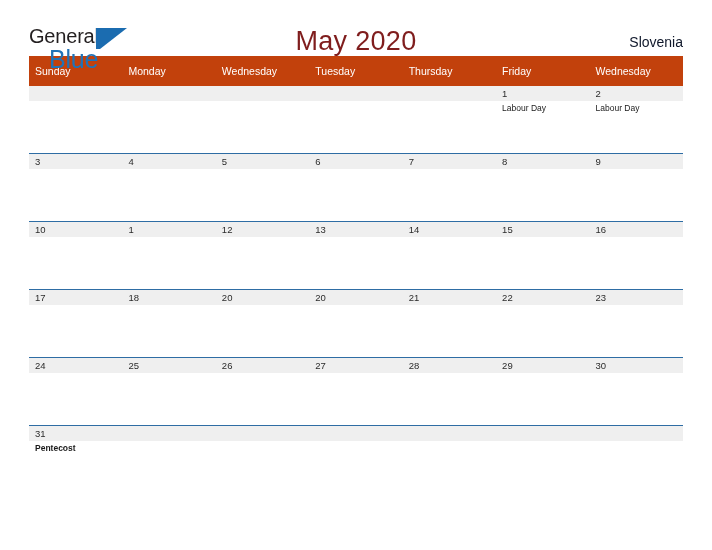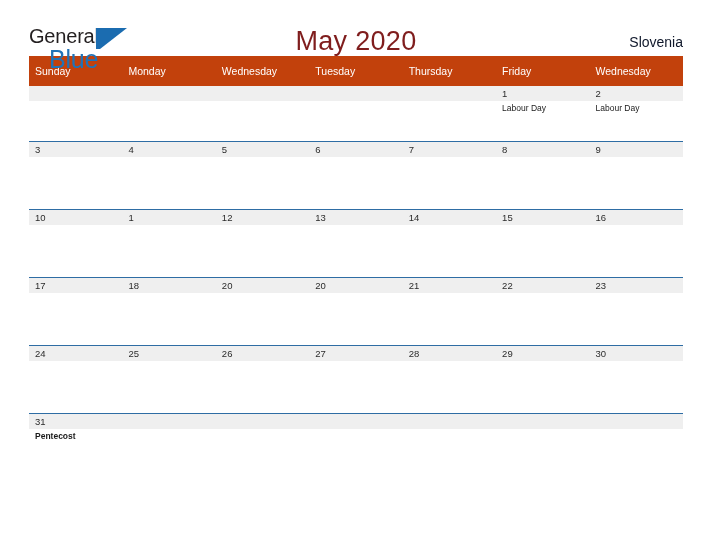--- a/index.html
+++ b/index.html
@@ -150,21 +150,21 @@
   .event-band .cell .ev {
     font-size: 8.5px;
     color: #1a1a1a;
     line-height: 11px;
     display: block;
     white-space: nowrap;
   }
 
   
   .week-row.first .event-band {
-    height: 40px;
+    height: 52px;
   }
   
   .week-row.last .event-band {
     height: 52px;
     font-weight: bold;
   }
 </style>
 </head>
 <body>
 

